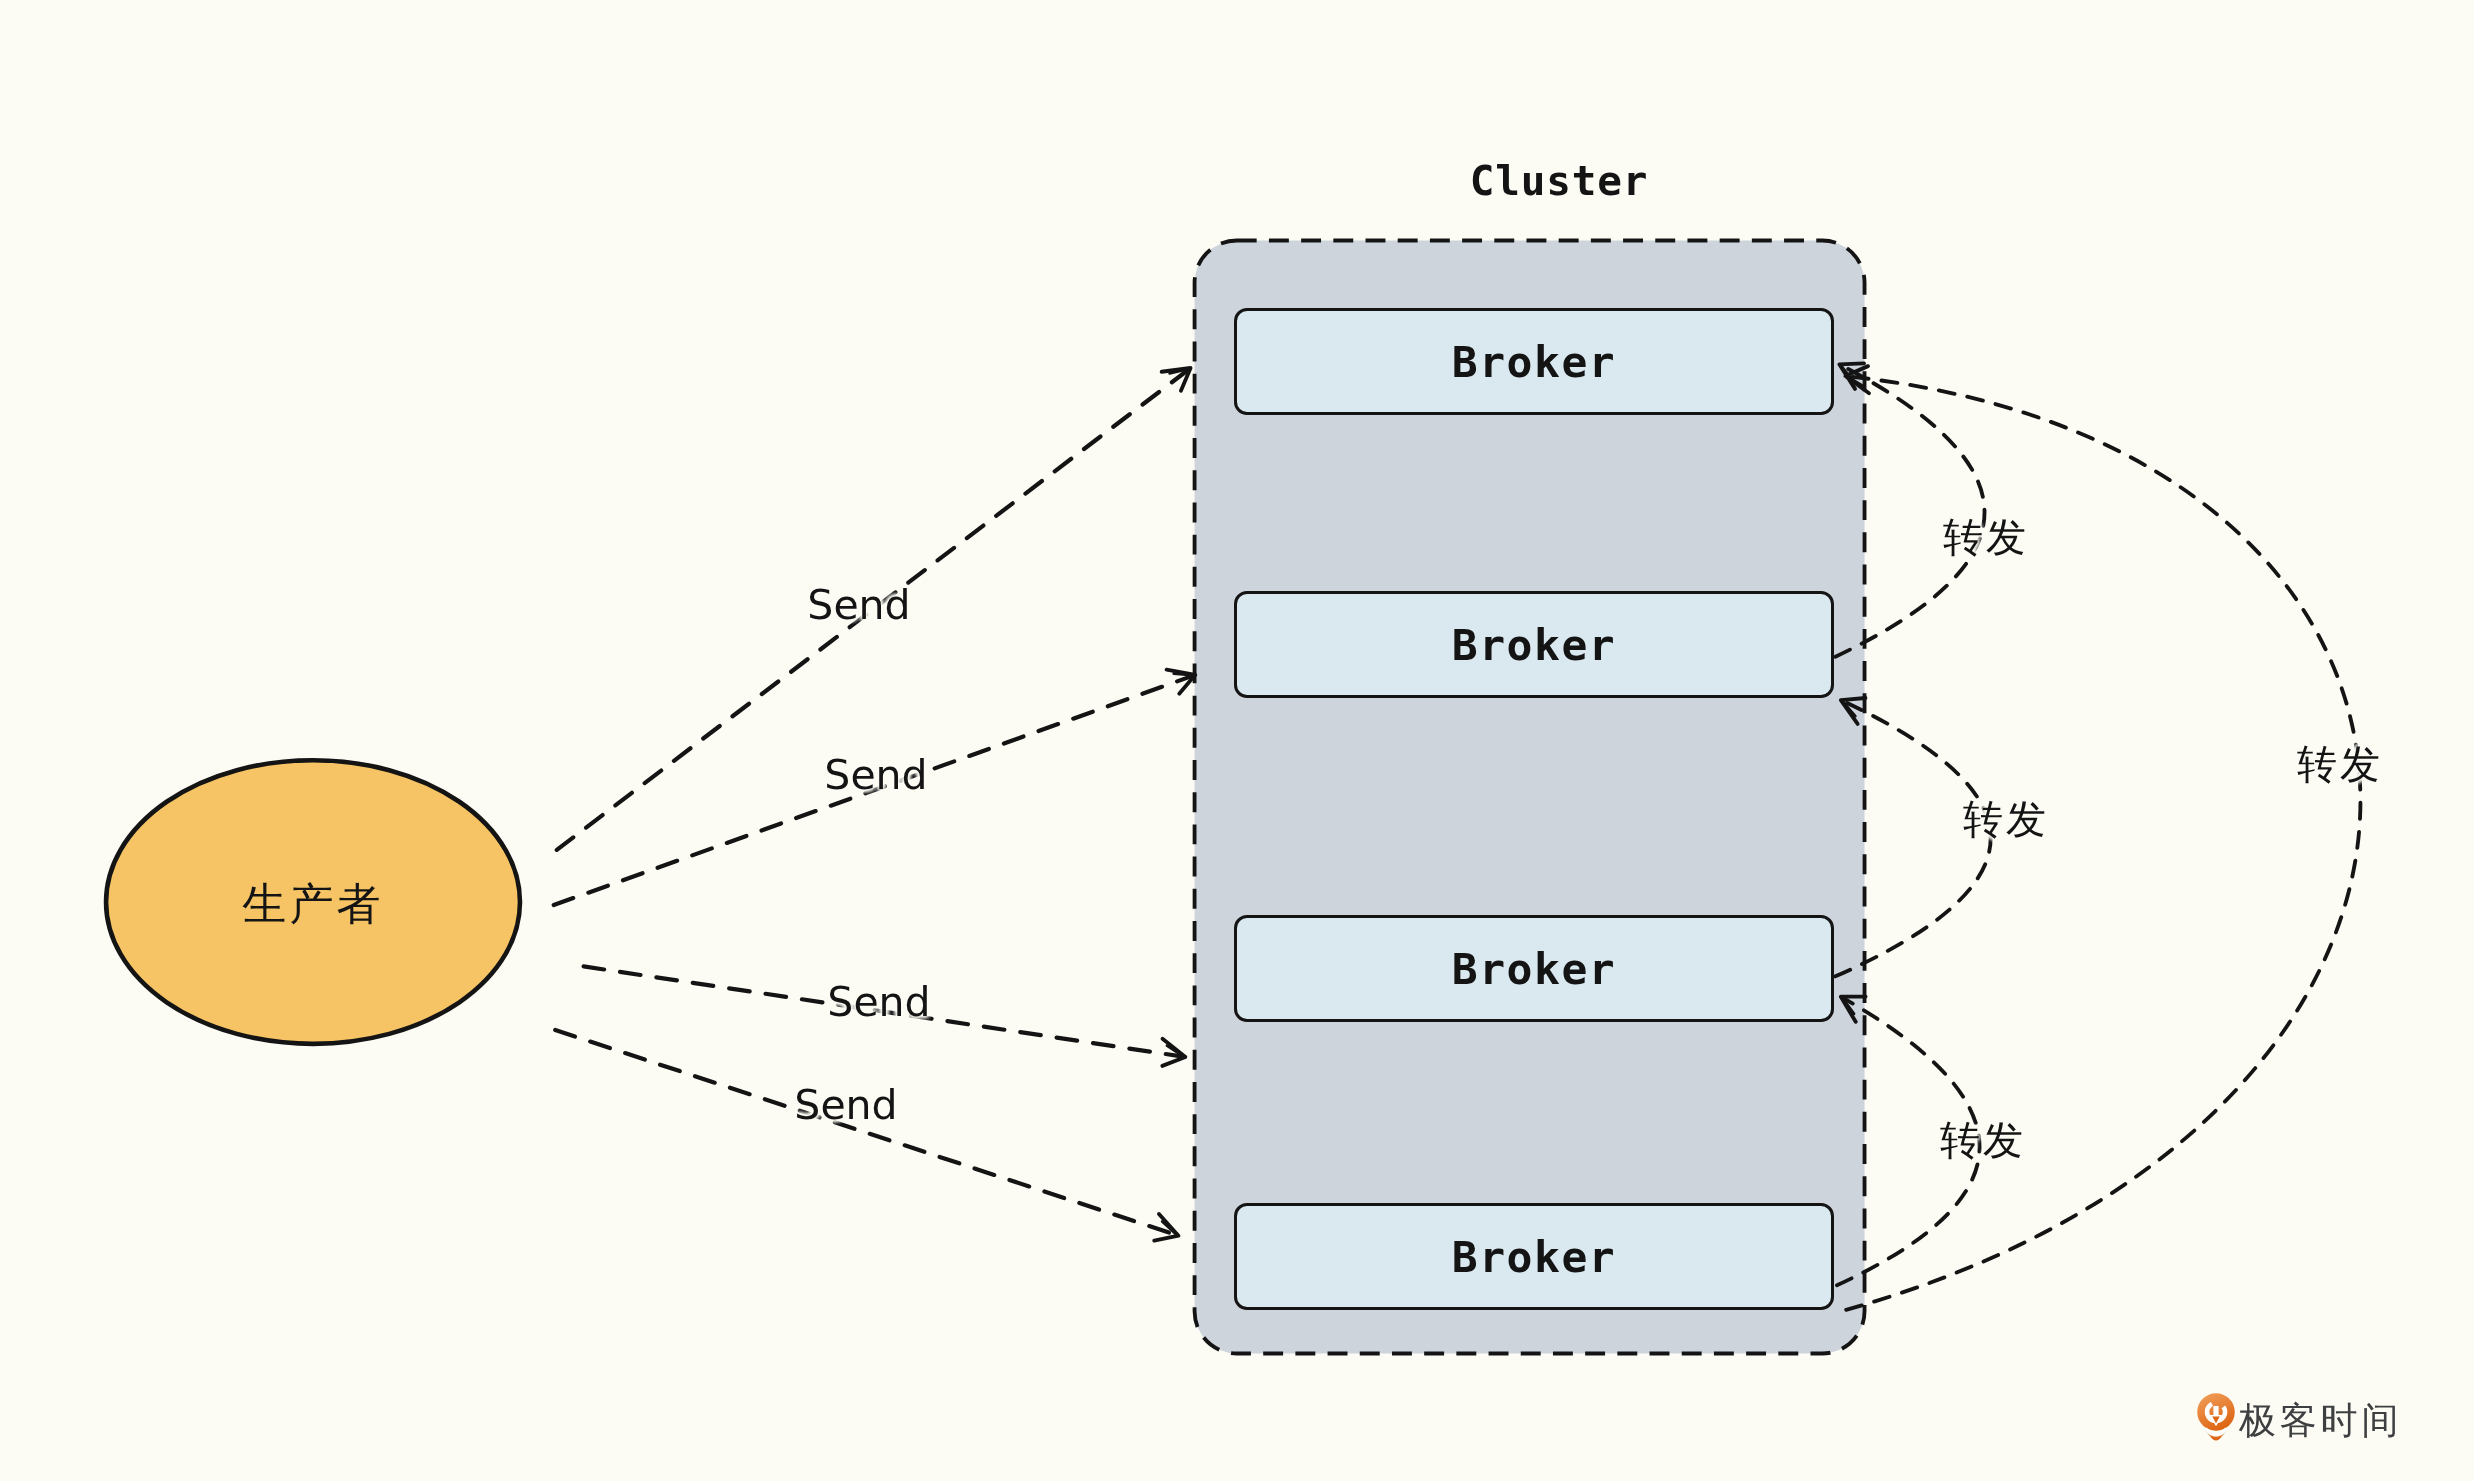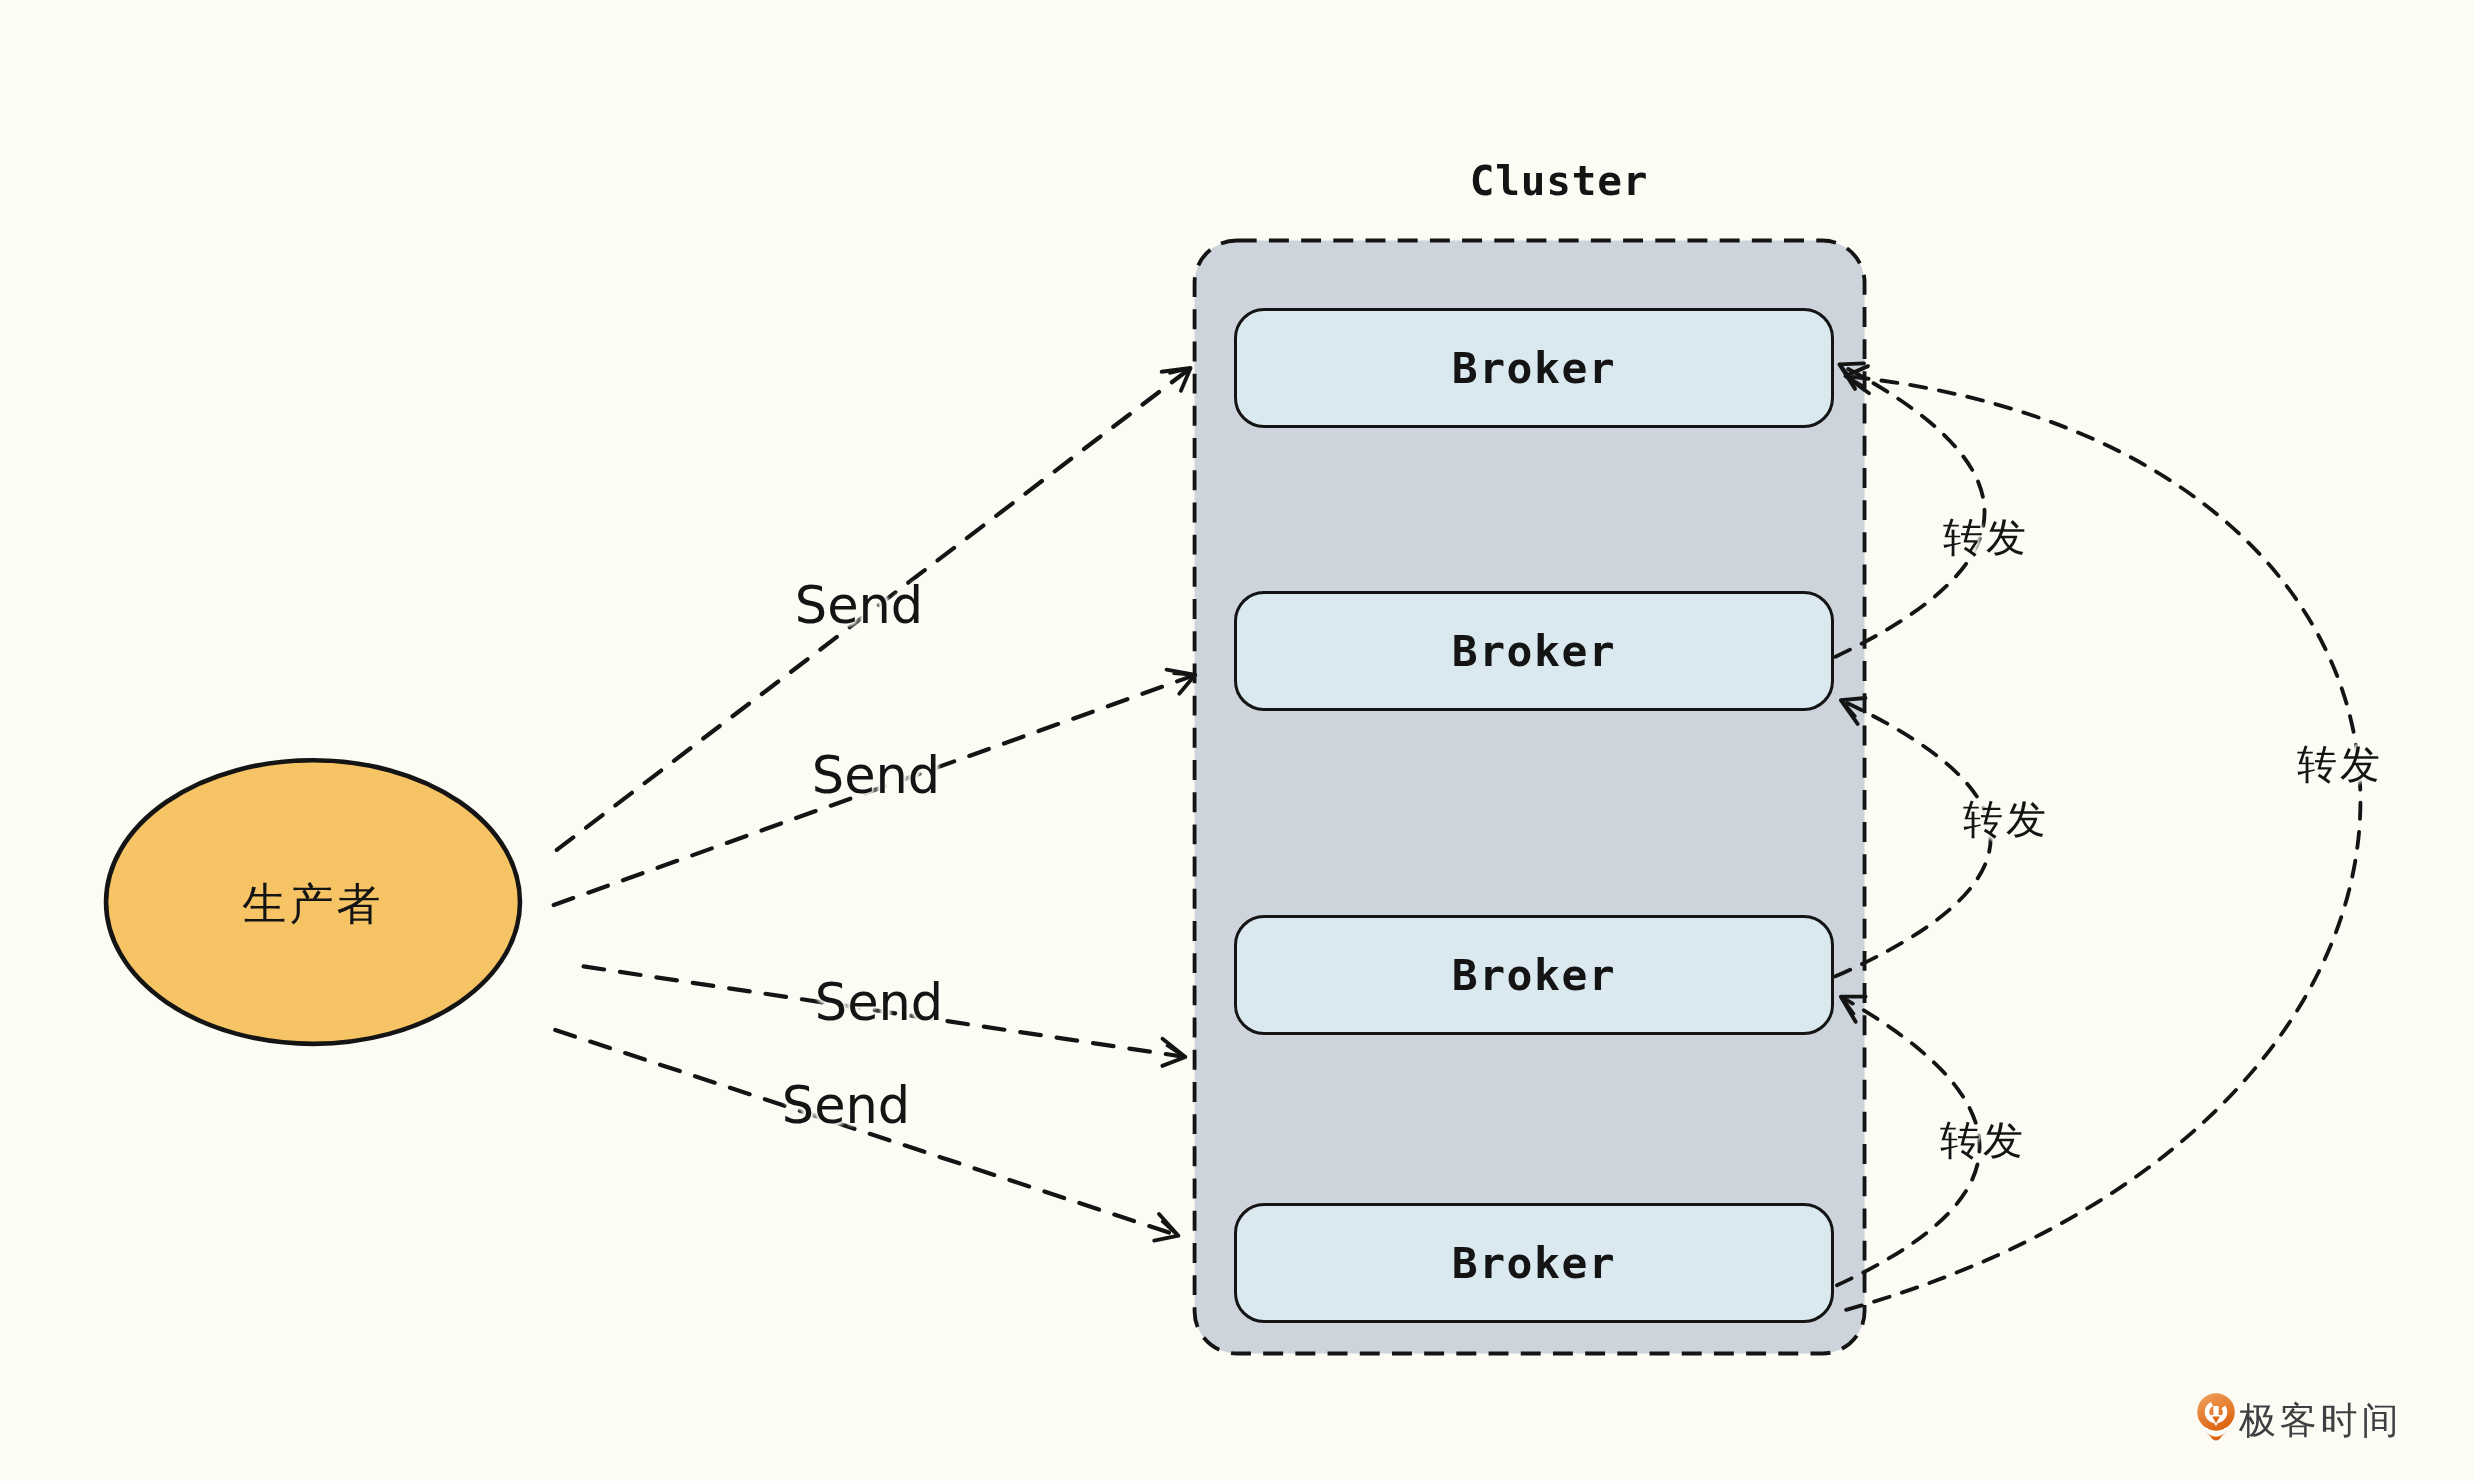--- a/index.html
+++ b/index.html
@@ -24,29 +24,29 @@
   .fwd-line{stroke-width:5;stroke-dasharray:21 17;}
   .ah-stroke{fill:none;stroke:var(--stroke);stroke-width:5;stroke-linecap:round;stroke-linejoin:round;}
   .ah-stroke.thin{stroke-width:3.5;}
 
   .label{position:absolute;transform:translate(-50%,-50%);white-space:nowrap;line-height:1;}
   .halo{text-shadow:0 0 5.4px var(--background),0 0 5.4px var(--background),0 0 5.4px var(--background),
         0 0 5.4px var(--background),0 0 5.4px var(--background),0 0 5.4px var(--background);}
   .mono{font-family:"DejaVu Sans Mono","Liberation Mono",monospace;font-weight:bold;}
 
   .cluster-title{left:1559px;top:159px;font-size:41px;letter-spacing:0.8px;}
-  .broker{position:absolute;left:1234px;width:600px;height:120px;
-          background:var(--broker-fill);border:3.8px solid var(--stroke);border-radius:30px;
+  .broker{position:absolute;left:1234px;width:600px;height:107px;
+          background:var(--broker-fill);border:3.8px solid var(--stroke);border-radius:13px;
           display:flex;align-items:center;justify-content:center;}
   .broker span{font-size:43px;letter-spacing:1.5px;}
   .broker.b1{top:286px;} .broker.b2{top:569px;} .broker.b3{top:893px;} .broker.b4{top:1181px;}
 
   .producer-label{left:313px;top:882px;font-size:44px;font-weight:400;letter-spacing:3.1px;}
 
-  .send-label{font-size:51px;font-weight:500;}
+  .send-label{font-size:41px;font-weight:500;}
   .send-1{left:859px;top:583px;} .send-2{left:876px;top:753px;}
   .send-3{left:879px;top:980px;} .send-4{left:846px;top:1083px;}
 
   .fwd-label{font-size:40px;font-weight:500;letter-spacing:3.1px;text-align:center;}
   .fwd-1{left:1986px;top:515px;} .fwd-2{left:2006px;top:797px;}
   .fwd-3{left:1983px;top:1118px;} .fwd-4{left:2340px;top:742px;}
 
   .logo{position:absolute;left:2193px;top:1369px;display:flex;align-items:center;}
   .logo-text{font-size:37px;font-weight:500;color:var(--logo-text);letter-spacing:3.8px;}
 </style>

